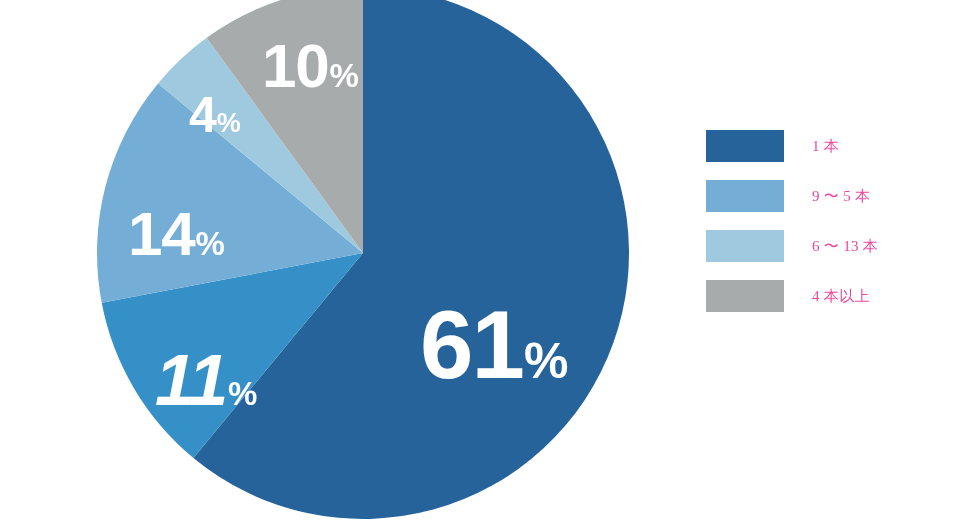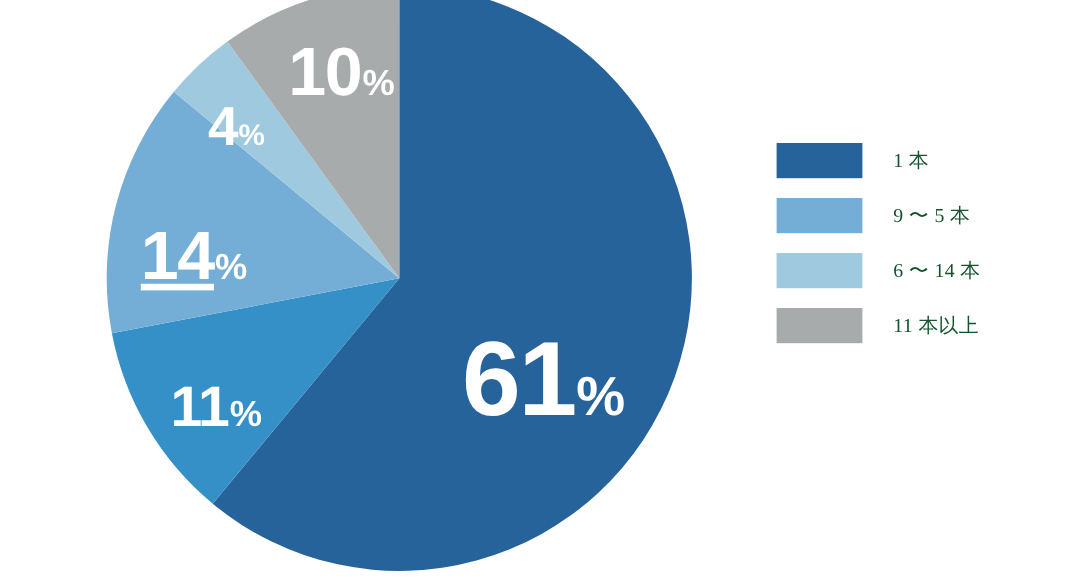--- a/index.html
+++ b/index.html
@@ -51,25 +51,25 @@
   .slice-label .pct {
     font-weight: bold;
     margin-left: 1px;
   }
 
   .lbl-61 { left: 420px; top: 297px; }
   .lbl-61 .num { font-size: 96px; }
   .lbl-61 .pct { font-size: 50px; }
 
   .lbl-11 { left: 155px; top: 344px; }
-  .lbl-11 .num { font-size: 52px; }
+  .lbl-11 .num { font-size: 72px; font-style: italic; }
   .lbl-11 .pct { font-size: 33px; }
 
   .lbl-14 { left: 128px; top: 203px; }
-  .lbl-14 .num { font-size: 62px; text-decoration: underline; }
+  .lbl-14 .num { font-size: 62px; }
   .lbl-14 .pct { font-size: 33px; }
 
   .lbl-4 { left: 189px; top: 90px; }
   .lbl-4 .num { font-size: 50px; }
   .lbl-4 .pct { font-size: 27px; }
 
   .lbl-10 { left: 262px; top: 35px; text-align: right; }
   .lbl-10 .num { font-size: 62px; }
   .lbl-10 .pct { font-size: 33px; }
 
@@ -88,22 +88,22 @@
   }
   .legend-item:last-child { margin-bottom: 0; }
   .legend-swatch {
     width: 78px;
     height: 32px;
     flex: 0 0 auto;
   }
   .legend-label {
     margin-left: 28px;
     font-family: "Liberation Serif", "DejaVu Serif", serif;
-    font-size: 18px;
-    color: #14532d;
+    font-size: 15px;
+    color: #ec4899;
     white-space: nowrap;
     letter-spacing: 0.02em;
   }
 </style>
 </head>
 <body>
 
 <div id="figure">
 
   <div id="pie-area">
@@ -147,21 +147,21 @@
       <div class="legend-item">
         <span class="legend-swatch" style="background: rgb(38, 99, 154);"></span>
         <span class="legend-label">1 本</span>
       </div>
       <div class="legend-item">
         <span class="legend-swatch" style="background: rgb(116, 174, 215);"></span>
         <span class="legend-label">9 〜 5 本</span>
       </div>
       <div class="legend-item">
         <span class="legend-swatch" style="background: rgb(158, 201, 222);"></span>
-        <span class="legend-label">6 〜 14 本</span>
+        <span class="legend-label">6 〜 13 本</span>
       </div>
       <div class="legend-item">
         <span class="legend-swatch" style="background: rgb(168, 171, 172);"></span>
-        <span class="legend-label">11 本以上</span>
+        <span class="legend-label">4 本以上</span>
       </div>
     </div>
 
 </div>
 
 </body></html>

